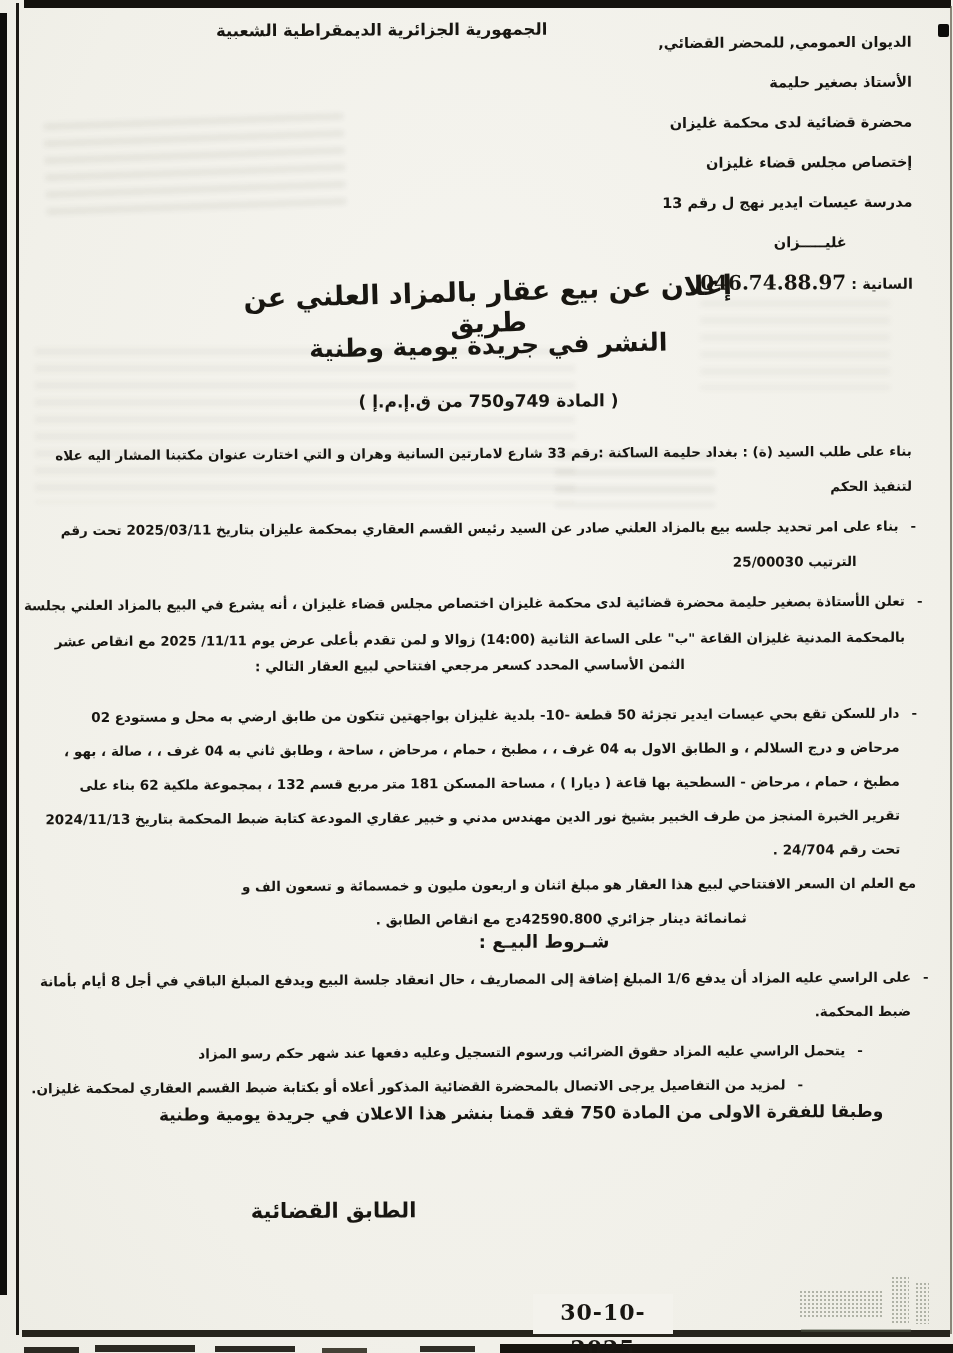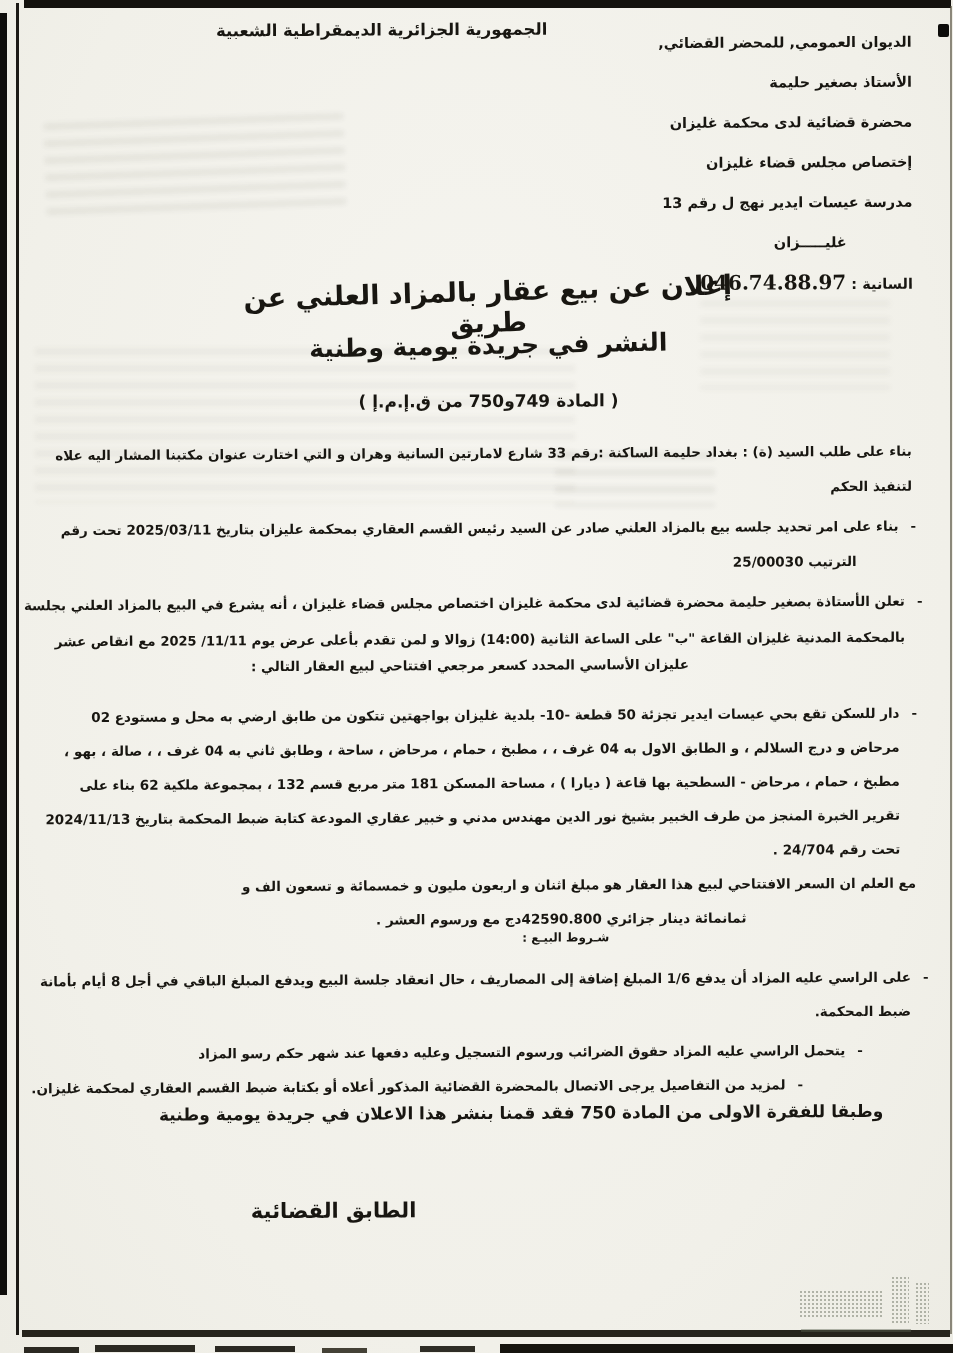--- a/index.html
+++ b/index.html
@@ -33,21 +33,21 @@
   .republic{left:150px;top:20px;width:470px;text-align:center;font-size:16.5px;font-weight:800;}
   .office{right:38px;top:24px;width:340px;text-align:right;font-size:14.5px;font-weight:800;}
   .office .oline{height:40px;line-height:40px;}
   .office .indent{padding-right:66px;}
   .phone-number{font-family:"DejaVu Serif",serif;font-size:20px;font-weight:700;letter-spacing:0.5px;margin-top:20px;}
   .title1{left:215px;top:276px;width:550px;text-align:center;font-size:27px;font-weight:900;transform:rotate(-1.3deg);letter-spacing:0.3px;}
   .title2{left:265px;top:331px;width:450px;text-align:center;font-size:25px;font-weight:900;transform:rotate(-0.8deg);}
   .subtitle{left:280px;top:391px;width:420px;text-align:center;font-size:17px;font-weight:800;}
   .num-strong{font-size:13px;font-weight:800;}
   .tail-line{left:225px;top:657px;width:490px;text-align:center;font-size:13.5px;font-weight:700;}
-  .cond-heading{right:345px;top:931px;font-size:12px;font-weight:800;}
+  .cond-heading{right:345px;top:931px;font-size:18px;font-weight:800;}
   .closing{right:72px;top:1103px;font-size:17px;font-weight:800;white-space:nowrap;text-align:right;}
   .signature{left:248px;top:1198px;font-size:21px;font-weight:700;}
   .pub-date{left:533px;top:1294px;width:140px;height:40px;text-align:center;z-index:3;background:#f3f2ec;
     font-family:"DejaVu Serif",serif;font-size:22px;font-weight:700;line-height:36px;letter-spacing:1px;direction:ltr;}
   .watermark{right:10px;top:1272px;width:150px;height:62px;opacity:.8;}
   .wm-patch{position:absolute;background-image:radial-gradient(circle, rgba(108,114,98,0.6) 0.8px, rgba(0,0,0,0) 1.4px);background-size:4px 4px;}
   .wm-caption{position:absolute;left:8px;bottom:2px;width:110px;height:3px;background:rgba(90,96,80,0.55);}
 </style>
 </head>
 <body>
@@ -103,32 +103,32 @@
     <div class="abs body-text bullet" style="right:30px;top:585px;width:895px;line-height:36px;">
       <span class="dash">-</span>
       <div>
         <div class="one-line">تعلن الأستاذة بصغير حليمة محضرة قضائية لدى محكمة غليزان اختصاص مجلس قضاء غليزان ، أنه يشرع في البيع بالمزاد العلني بجلسة</div>
         <div class="one-line">
           <span>بالمحكمة المدنية غليزان القاعة "ب" على الساعة الثانية (14:00) زوالا و لمن تقدم بأعلى عرض يوم </span><span class="u ltr num-strong">2025 /11/11</span><span class="u"> مع انقاص عشر</span>
         </div>
       </div>
     </div>
     <div class="abs tail-line">
-      <span class="u">عليزان الأساسي</span><span> المحدد كسعر مرجعي افتتاحي لبيع العقار التالي :</span>
+      <span class="u">الثمن الأساسي</span><span> المحدد كسعر مرجعي افتتاحي لبيع العقار التالي :</span>
     </div>
 
     <div class="abs body-text bullet" style="right:36px;top:698px;width:878px;line-height:34px;">
       <span class="dash">-</span>
       <div>دار للسكن تقع بحي عيسات ايدير تجزئة 50 قطعة -10- بلدية غليزان بواجهتين تتكون من طابق ارضي به محل و مستودع 02 مرحاض و درج السلالم ، و الطابق الاول به 04 غرف ، ، مطبخ ، حمام ، مرحاض ، ساحة ، وطابق ثاني به 04 غرف ، ، صالة ، بهو ، مطبخ ، حمام ، مرحاض - السطحية بها قاعة ( ديارا ) ، مساحة المسكن 181 متر مربع قسم 132 ، بمجموعة ملكية 62 بناء على تقرير الخبرة المنجز من طرف الخبير بشيخ نور الدين مهندس مدني و خبير عقاري المودعة كتابة ضبط المحكمة بتاريخ 2024/11/13 تحت رقم 24/704 .</div>
     </div>
 
     <div class="abs body-text" style="right:38px;top:868px;width:860px;line-height:34px;">
       <div class="one-line">مع العلم ان السعر الافتتاحي لبيع هذا العقار هو مبلغ اثنان و اربعون مليون و خمسمائة و تسعون الف و</div>
       <div style="text-align:center;padding-left:150px;" class="one-line">
-        <span>ثمانمائة دينار جزائري 42590.800دج </span><span class="u">مع ورسوم العشر</span><span> .</span>
+        <span>ثمانمائة دينار جزائري 42590.800دج </span><span class="u">مع انقاص الطابق</span><span> .</span>
       </div>
     </div>
 
     <div class="abs cond-heading u">شـروط البيـع :</div>
 
     <div class="abs body-text bullet" style="right:26px;top:962px;width:905px;line-height:34px;">
       <span class="dash">-</span>
       <div>
         <span>على الراسي عليه المزاد أن يدفع </span><span class="u ltr">1/6</span><span> المبلغ إضافة إلى المصاريف ، حال انعقاد جلسة البيع ويدفع المبلغ الباقي في أجل 8 أيام بأمانة ضبط المحكمة.</span>
       </div>
@@ -143,20 +143,21 @@
       <span class="dash">-</span>
       <div>لمزيد من التفاصيل يرجى الاتصال بالمحضرة القضائية المذكور أعلاه أو بكتابة ضبط القسم العقاري لمحكمة غليزان.</div>
     </div>
 
     <div class="abs closing">وطبقا للفقرة الاولى  من المادة 750 فقد قمنا بنشر هذا الاعلان في جريدة يومية وطنية</div>
 
     <div class="abs signature">الطابق القضائية</div>
 
   </div>
 
+  <div class="abs pub-date">30-10-2025</div>
 
   <div class="abs watermark">
     <div class="wm-patch" style="left:6px;top:18px;width:85px;height:28px;"></div>
     <div class="wm-patch" style="left:98px;top:4px;width:18px;height:48px;"></div>
     <div class="wm-patch" style="left:122px;top:10px;width:14px;height:42px;"></div>
     <div class="wm-caption"></div>
   </div>
 
   <div class="abs frag" style="left:500px;top:1344px;right:0;height:9px;background:#16140f;"></div>
   <div class="abs frag" style="left:24px;top:1347px;width:55px;height:6px;"></div>

